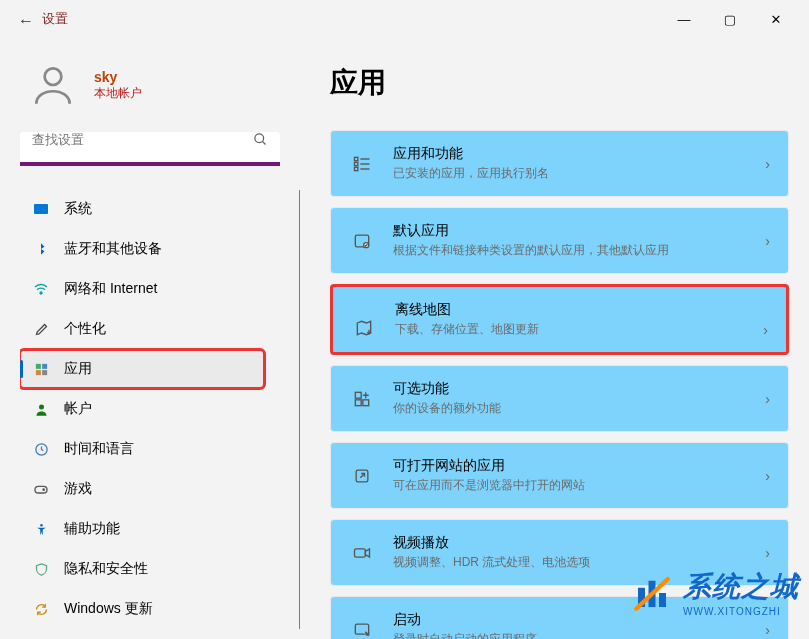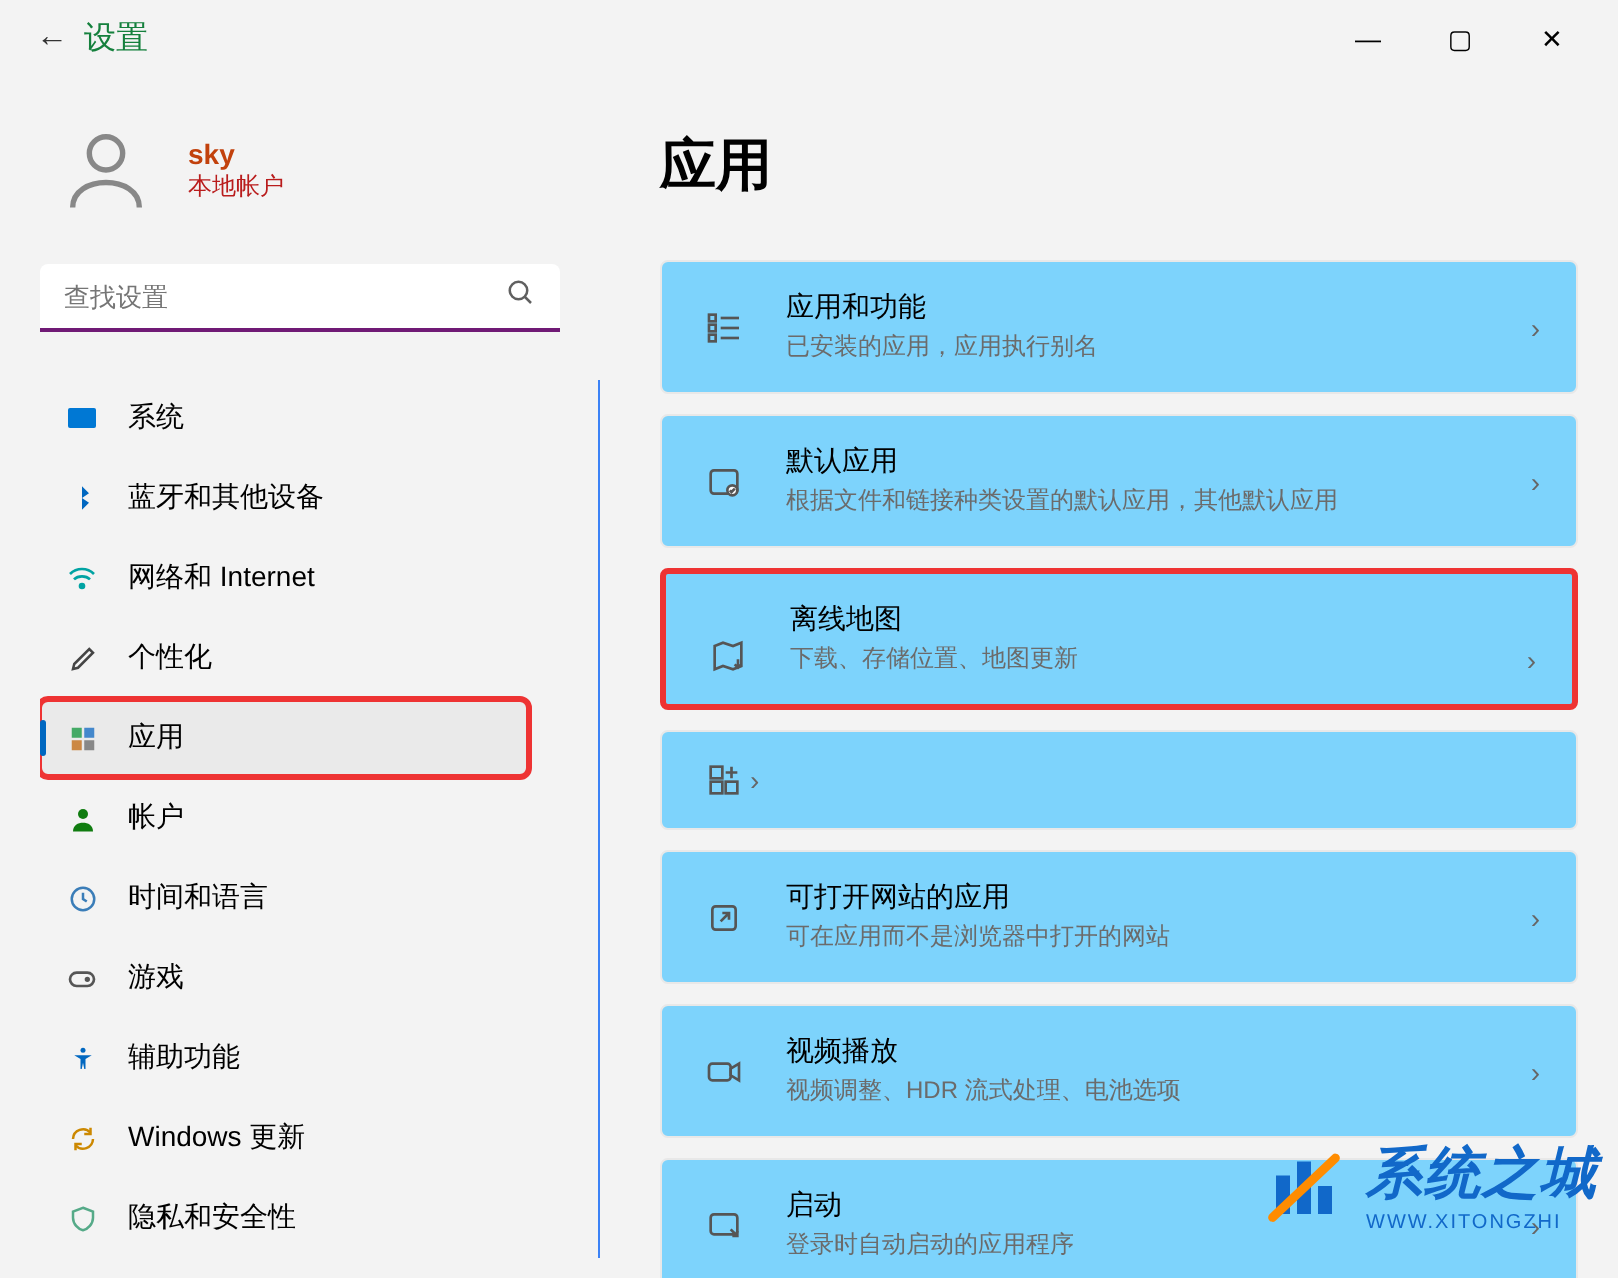--- a/index.html
+++ b/index.html
@@ -1,32 +1,32 @@
 <!DOCTYPE html>
 <html><head>
 <meta charset="utf-8">
 <style>
 * { margin: 0; padding: 0; box-sizing: border-box; font-family: "Microsoft YaHei", "Segoe UI", sans-serif; }
 body { width: 809px; height: 639px; background: #f3f3f3; overflow: hidden; position: relative; }
 
 .titlebar { height: 38px; display: flex; align-items: center; padding: 0 10px; }
 .titlebar .back { width: 32px; text-align: center; font-size: 16px; color: #333; cursor: pointer; }
-.titlebar .title { font-size: 16px; color: #15803d; }
+.titlebar .title { font-size: 13px; color: #7f1d1d; }
 .titlebar .controls { margin-left: auto; display: flex; }
 .titlebar .controls div { width: 46px; height: 30px; display: flex; align-items: center; justify-content: center; font-size: 13px; color: #000; cursor: pointer; }
 
 .layout { display: flex; height: calc(100% - 38px); }
 
 .sidebar { width: 300px; padding: 10px 0 10px 20px; display: flex; flex-direction: column; }
 .profile { display: flex; align-items: center; gap: 14px; padding: 10px 0 20px 6px; }
 .avatar { width: 54px; height: 54px; border-radius: 50%; display: flex; align-items: center; justify-content: center; color: #777; }
 .username { font-size: 14px; font-weight: 600; color: #c2410c; }
 .account-type { font-size: 12px; color: #b91c1c; }
 
-.search { display: flex; align-items: center; background: #fff; border-bottom: 2px solid #701a75; border-radius: 4px 4px 0 0; height: 34px; padding: 0 12px; margin-right: 20px; }
+.search { display: flex; align-items: flex-start; background: #fff; border-bottom: 4px solid #701a75; border-radius: 4px 4px 0 0; height: 34px; padding: 0 12px; margin-right: 20px; }
 .search input { flex: 1; border: none; outline: none; font-size: 13px; background: transparent; color:#555; }
 .search .sicon { color: #606060; font-size: 14px; }
 
 .nav { margin-top: 24px; display: flex; flex-direction: column; gap: 2px; padding-right: 35px; border-right: 1px solid #3b82f6; flex:1; overflow: hidden; }
 .nav-item { display: flex; align-items: center; gap: 14px; height: 38px; padding: 0 12px; border-radius: 4px; cursor: pointer; font-size: 14px; color: #000; position: relative; }
 .nav-item.active { background: #eaeaea; }
 .nav-item.active::before { content: ""; position: absolute; left: 0; top: 10px; bottom: 10px; width: 3px; background: #0067c0; border-radius: 2px; }
 .nav-item.highlight-red { outline: 3px solid #e33; outline-offset: -1px; }
 .nav-icon { width: 18px; height: 18px; display: flex; align-items: center; justify-content: center; font-size: 14px; }
 
@@ -162,35 +162,35 @@
         <span class="nav-icon ic-blue">
           <svg width="15" height="15" viewBox="0 0 24 24" fill="#0067c0">
               <circle cx="12" cy="5" r="2"></circle>
               <path d="M5 9h14l-5 3v8h-1l-1-5-1 5h-1v-8z"></path>
             </svg>
         </span>
         <span>辅助功能</span>
       </div>
       <div class="nav-item">
         <span class="nav-icon">
+          <svg width="15" height="15" viewBox="0 0 24 24" fill="none" stroke="#5a8" stroke-width="2">
+              <path d="M12 3l8 3v5c0 5-4 9-8 10-4-1-8-5-8-10V6z"></path>
+            </svg>
+        </span>
+        <span>隐私和安全性</span>
+      </div>
+      <div class="nav-item">
+        <span class="nav-icon">
           <svg width="15" height="15" viewBox="0 0 24 24" fill="none" stroke="#c80" stroke-width="2">
               <path d="M4 12a8 8 0 0 1 14-5"></path>
               <path d="M20 12a8 8 0 0 1-14 5"></path>
               <path d="M18 3v5h-5M6 21v-5h5"></path>
             </svg>
         </span>
         <span>Windows 更新</span>
-      </div>
-      <div class="nav-item">
-        <span class="nav-icon">
-          <svg width="15" height="15" viewBox="0 0 24 24" fill="none" stroke="#5a8" stroke-width="2">
-              <path d="M12 3l8 3v5c0 5-4 9-8 10-4-1-8-5-8-10V6z"></path>
-            </svg>
-        </span>
-        <span>隐私和安全性</span>
       </div>
     </div>
   </div>
 
   <div class="main">
     <div class="page-title">应用</div>
     <div class="cards">
 
       <div class="card">
         <div class="card-icon">
@@ -240,20 +240,24 @@
       </div>
 
       <div class="card">
         <div class="card-icon">
           <svg width="20" height="20" viewBox="0 0 24 24" fill="none" stroke="#555" stroke-width="1.6">
               <rect x="4" y="4" width="7" height="7"></rect>
               <rect x="4" y="13" width="7" height="7"></rect>
               <rect x="13" y="13" width="7" height="7"></rect>
               <path d="M16.5 4v7M13 7.5h7"></path>
             </svg>
+        </div>
+        <div class="card-body">
+          <div class="card-title">可选功能</div>
+          <div class="card-sub">你的设备的额外功能</div>
         </div>
         <div class="chev">›</div>
       </div>
 
       <div class="card">
         <div class="card-icon">
           <svg width="20" height="20" viewBox="0 0 24 24" fill="none" stroke="#555" stroke-width="1.6">
               <rect x="5" y="5" width="14" height="14" rx="2"></rect>
               <path d="M10 14l5-5m0 4V9h-4"></path>
             </svg>

